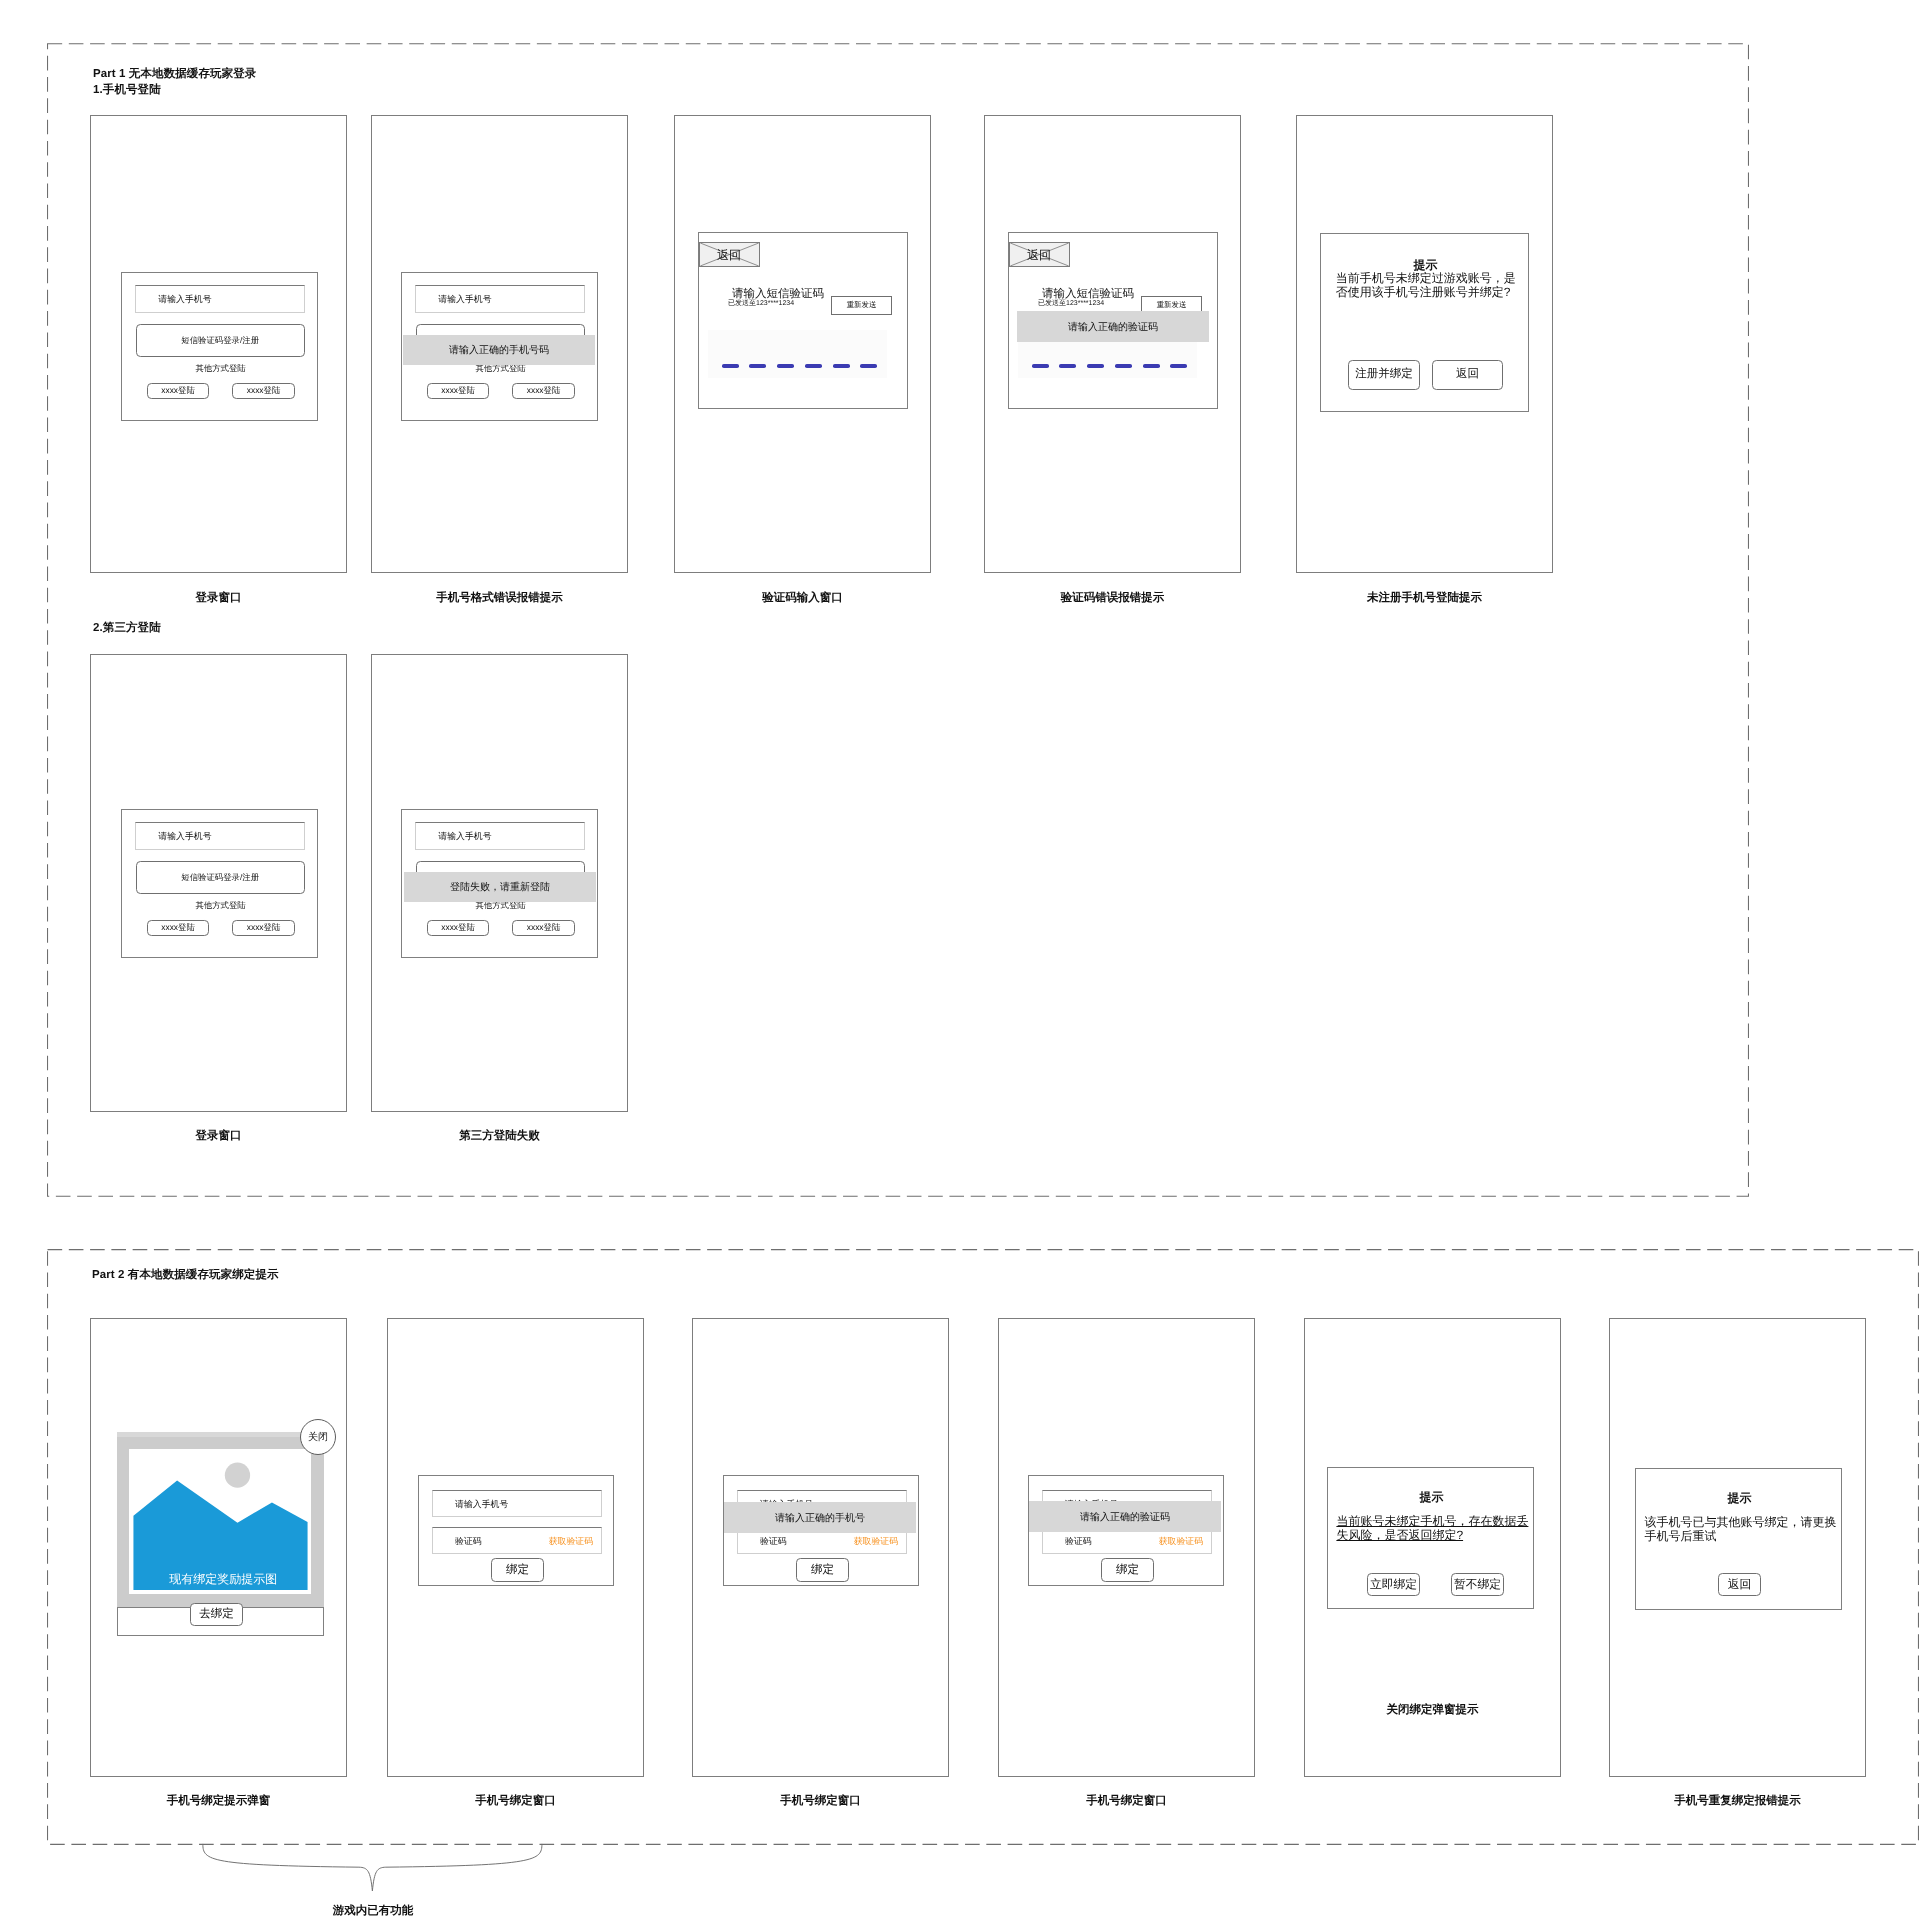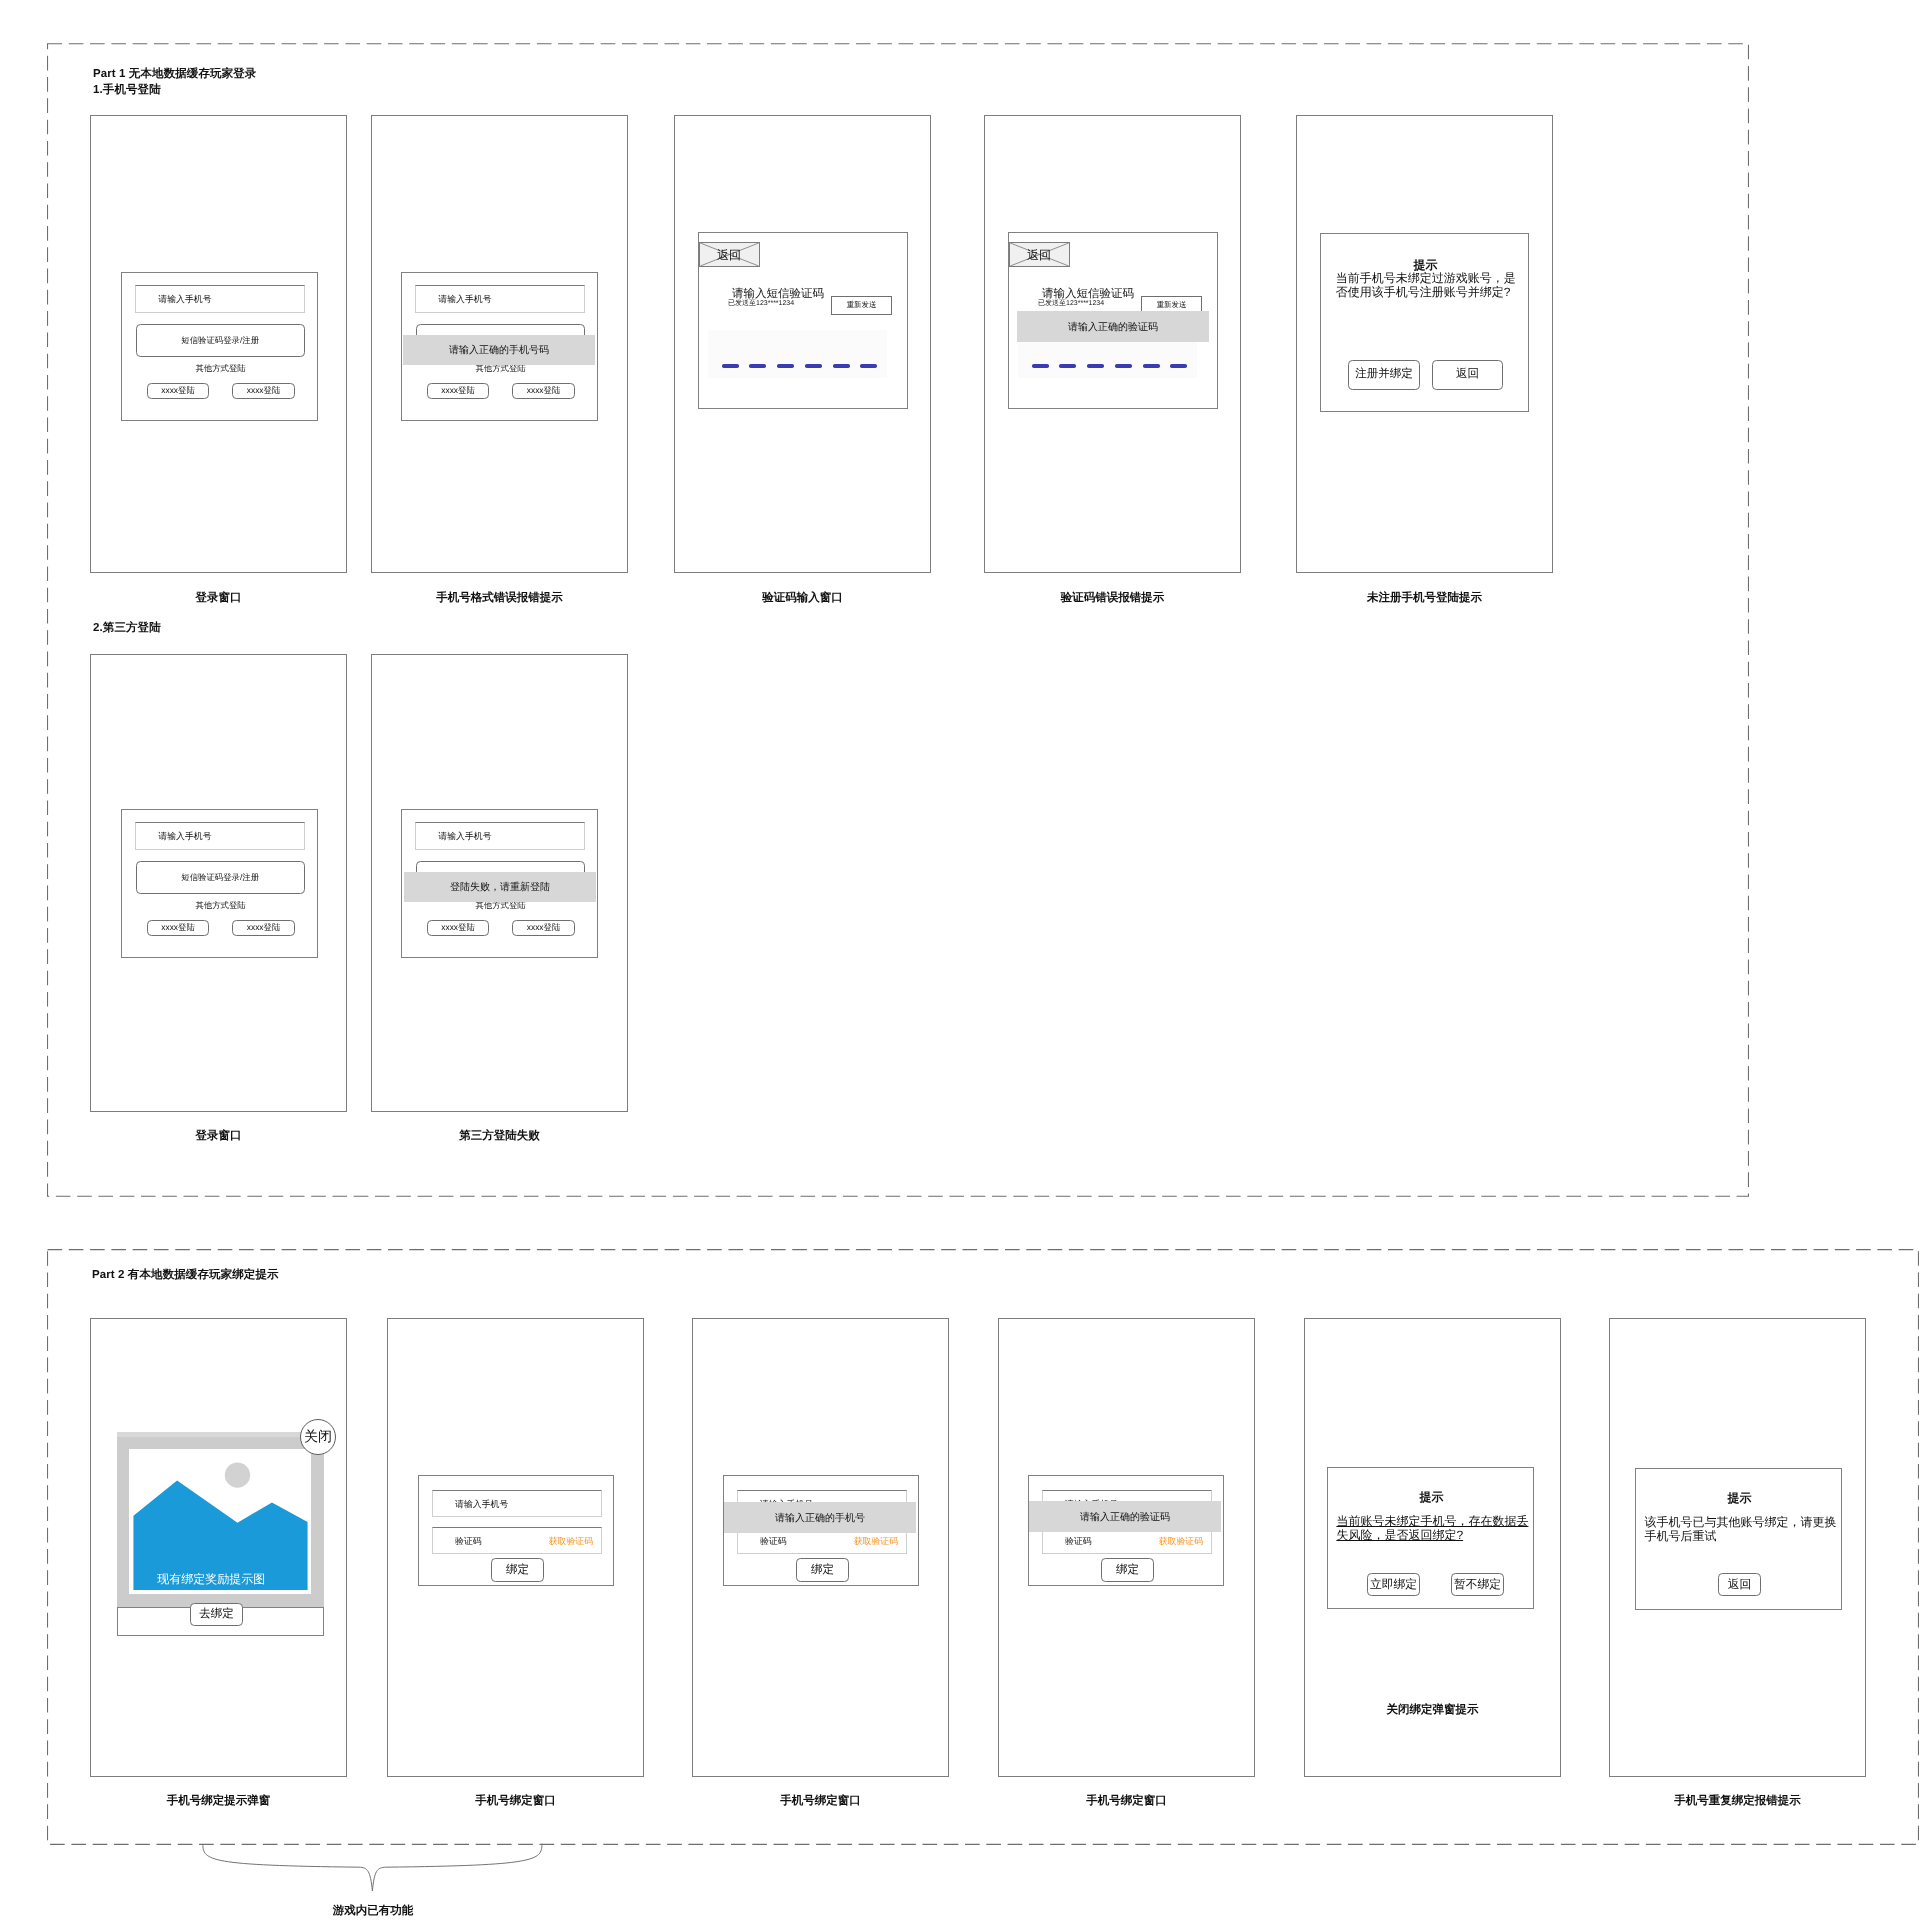--- a/index.html
+++ b/index.html
@@ -165,27 +165,27 @@
     <div class="screen" style="left: 90px; top: 1318px; width: 257px; height: 459px;"></div>
     <div class="abs" style="left: 117px; top: 1432px; width: 207px; height: 204px;">
       <div class="imgframe" style="left: 0px; top: 0px; width: 207px; height: 175px;">
         <div class="abs" style="left: 0px; top: 0px; width: 207px; height: 4.5px; background: rgb(216, 216, 216);"></div>
         <div class="imginner" style="left: 12px; top: 17px; width: 182px; height: 145px;">
           <div class="imgart" style="left: 4.3px; top: 4px; width: 175px; height: 137px;">
             <svg width="175" height="137" viewBox="0 0 197 155">
               <circle cx="117.7" cy="25.1" r="14.3" fill="#d2d2d2"></circle>
               <path d="M0 71.1 L49.4 31.2 L117.7 78.9 L156.7 55.9 L197 78.2 L197 155 L0 155 Z" fill="#1a9ad8"></path>
             </svg>
-            <div class="imgcap" style="left: 0px; top: 119px; width: 141px; font-size: 12px; line-height: 14px; padding-left: 15px;">现有绑定奖励提示图</div>
+            <div class="imgcap" style="left: 12px; top: 119px; width: 141px; font-size: 12px; line-height: 14px; padding-left: 15px;">现有绑定奖励提示图</div>
           </div>
         </div>
       </div>
       <div class="panel" style="left: 0px; top: 175px; width: 207px; height: 29px;"></div>
     </div>
-    <div class="circlebtn" style="left: 300px; top: 1419px; width: 36px; height: 36px; z-index: 6; font-size: 14px;">关闭</div>
+    <div class="circlebtn" style="left: 300px; top: 1419px; width: 36px; height: 36px; z-index: 6; font-size: 10px;">关闭</div>
     <div class="btn" style="left: 190px; top: 1603px; width: 53px; height: 23px; z-index: 6; font-size: 11.5px;">去绑定</div>
     <div class="screen-caption" style="left: 90px; top: 1795px; width: 257px;">手机号绑定提示弹窗</div>
     <div class="screen" style="left: 387px; top: 1318px; width: 257px; height: 459px;"></div>
     <div class="panel" style="left: 418px; top: 1475px; width: 196px; height: 111px;">
       <div class="field" style="left: 13px; top: 14px; width: 170px; height: 27px;">
         <span class="ph">请输入手机号</span>
       </div>
       <div class="field" style="left: 13px; top: 51px; width: 170px; height: 27px;">
         <span class="ph">验证码</span>
         <span class="link" style="color: rgb(247, 148, 37);">获取验证码</span>

